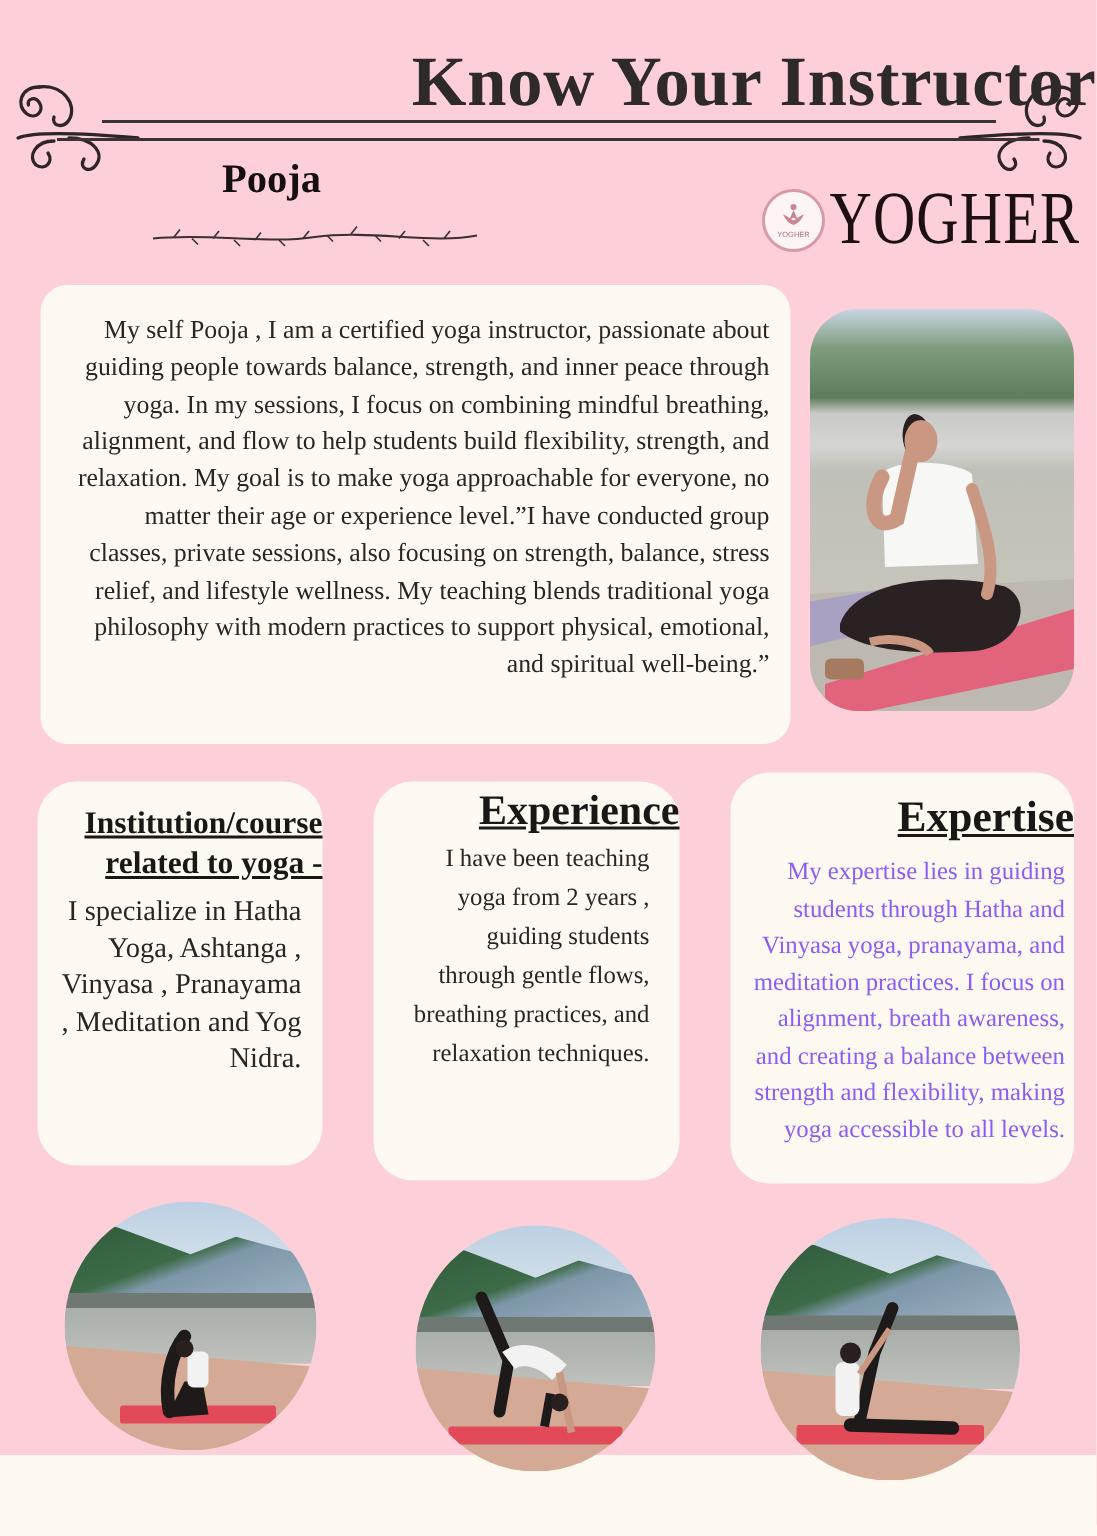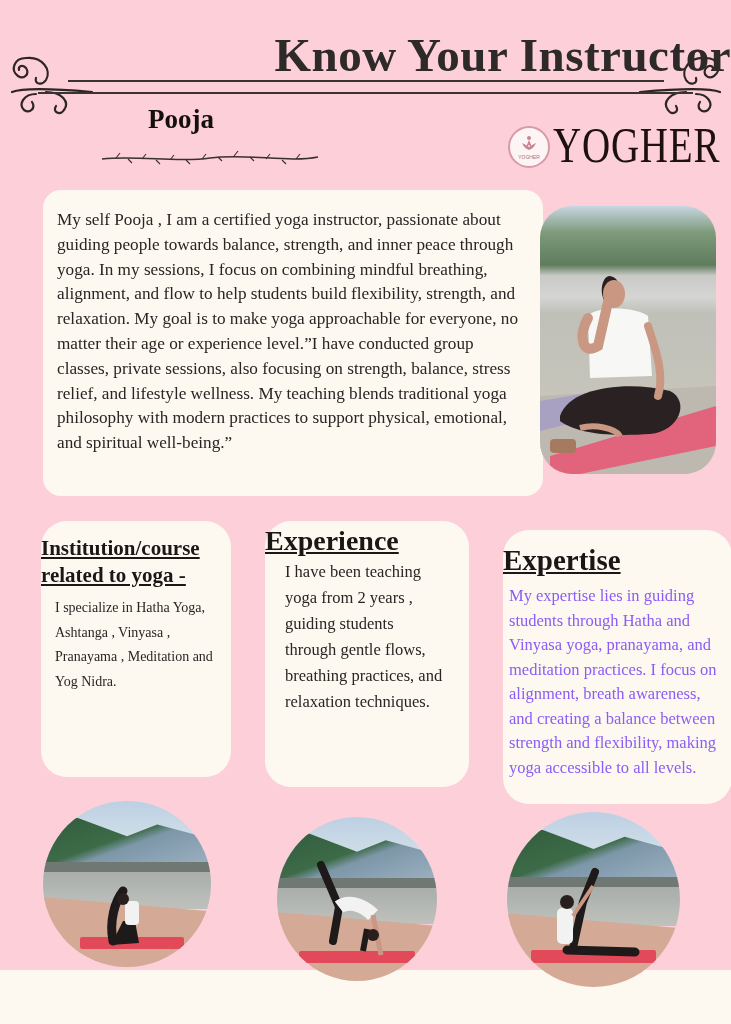--- a/index.html
+++ b/index.html
@@ -39,41 +39,41 @@
     background: #fdf4f5; border: 2px solid #d89aa6;
     display: flex; flex-direction: column; align-items: center; justify-content: center;
   }
   .logo-circle .mini { font-size: 5px; color: #a5707a; font-family: "Liberation Sans", sans-serif; margin-top: 1px; }
   .brand {
     position: absolute; left: 553px; top: 116px; font-size: 50px; color: #1c1010;
     font-family: "Liberation Serif", serif; transform: scaleX(0.78); transform-origin: left top;
     letter-spacing: 1px;
   }
   
-  .card { position: absolute; background: #fdf9f0; border-radius: 18px; text-align: left; margin-left: 16px; }
+  .card { position: absolute; background: #fdf9f0; border-radius: 18px; text-align: right; }
   .bio {
     left: 27px; top: 190px; width: 500px; height: 306px; padding: 18px 14px 0 14px;
     font-size: 17.2px; line-height: 24.8px; color: #2a2424;
   }
   .photo-main {
     position: absolute; left: 540px; top: 206px; width: 176px; height: 268px; border-radius: 32px;
     overflow: hidden;
     background: linear-gradient(180deg, #c8d6e2 0%, #7d9a7a 10%, #5f7d5c 22%, #c9c9c7 26%, #d5d6d4 34%, #bfc0b8 40%, #c6c4bb 70%, #bdbab2 100%);
   }
   .card h3 {
     font-family: "Liberation Serif", serif; font-weight: bold; text-decoration: underline;
     color: #1c1717;
   }
   .inst { left: 25px; top: 521px; width: 190px; height: 256px; border-radius: 26px; padding-top: 14px; }
   .inst h3 { font-size: 21px; line-height: 27px; }
-  .inst p { font-size: 14px; line-height: 24.5px; margin-top: 7px; padding: 0 14px; color: #2a2424; }
+  .inst p { font-size: 19px; line-height: 24.5px; margin-top: 7px; padding: 0 14px; color: #2a2424; }
   .exp { left: 249px; top: 521px; width: 204px; height: 266px; border-radius: 26px; padding-top: 2px; }
   .exp h3 { font-size: 28px; line-height: 36px; }
   .exp p { font-size: 16.5px; line-height: 26px; margin-top: 0; padding: 0 20px; color: #2a2424; }
-  .expt { left: 487px; top: 530px; width: 229px; height: 274px; border-radius: 26px; padding-top: 12px; }
+  .expt { left: 487px; top: 515px; width: 229px; height: 274px; border-radius: 26px; padding-top: 12px; }
   .expt h3 { font-size: 29px; line-height: 36px; }
   .expt p { font-size: 16.5px; line-height: 24.5px; margin-top: 6px; padding: 0 6px; color: #8b5cf6; }
   
   .oval { position: absolute; border-radius: 50%; overflow: hidden; }
   .oval-1 { left: 43px; top: 801px; width: 168px; height: 166px; }
   .oval-2 { left: 277px; top: 817px; width: 160px; height: 164px; }
   .oval-3 { left: 507px; top: 812px; width: 173px; height: 175px; }
   .scene { position: absolute; inset: 0; }
   .scene .sky { position: absolute; left: 0; top: 0; width: 100%; height: 30%; background: linear-gradient(180deg,#bcd0e3,#d7e2ea); }
   .scene .mtn { position: absolute; left: -10%; top: 10%; width: 120%; height: 28%;

